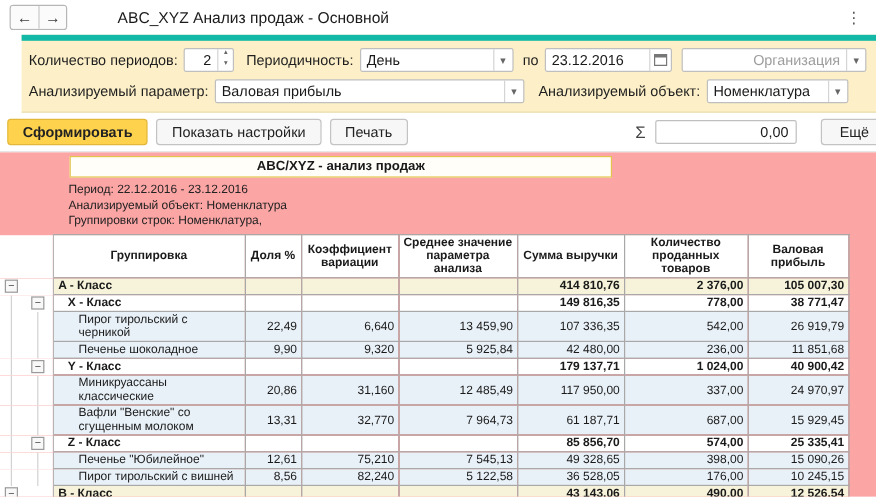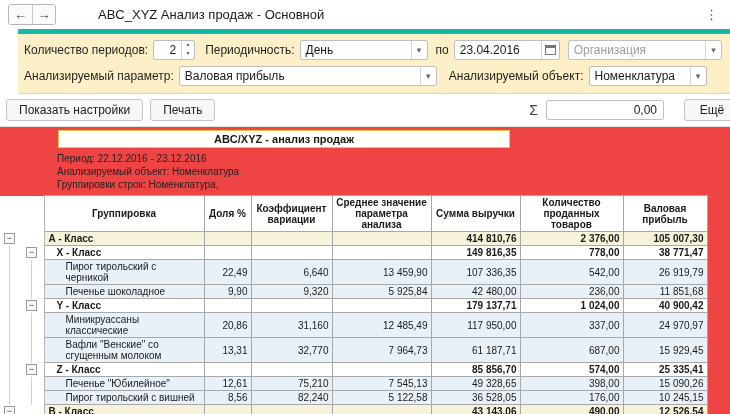--- a/index.html
+++ b/index.html
@@ -29,35 +29,35 @@
   .spin { width:42px; }
   .spin .val { flex:1; text-align:right; }
   .spin .spincol { width:13px; align-self:stretch; border-left:1px solid #d4d4d4; display:flex;
     flex-direction:column; }
   .spin .spincol span { flex:1; font-size:6px; line-height:6px; color:#666; text-align:center; cursor:pointer; }
   .datebox .cal { width:18px; align-self:stretch; border-left:1px solid #d4d4d4; display:flex;
     align-items:center; justify-content:center; cursor:pointer; }
   .calglyph { width:11px; height:10px; border:1px solid #777; border-top:3px solid #777; display:block; }
   .placeholder { color:#9d9d9d; }
   .grow { flex:1; margin-right:2px; }
-  .grow .val { flex:1; }
+  .grow .val { flex:1;text-align:right; }
 
   
   .actions { display:flex; align-items:center; padding:5px 6px; background:#fff;
     border-bottom:1px solid #e2e2e2; flex:0 0 auto; }
   .btn { height:22px; padding:0 12px; font-size:12px; border:1px solid #c3c3c3; border-radius:3px;
     background:#f7f7f7; color:#222; display:flex; align-items:center; margin-right:7px; cursor:pointer; white-space:nowrap; }
   .btn.primary { background:#ffd24d; border-color:#e3b83a; font-weight:bold; }
   .sigma { margin-left:auto; font-size:14px; color:#444; margin-right:8px; }
   .sumfield { width:118px; height:20px; border:1px solid #bfbfbf; border-radius:2px; background:#fff;
     font-size:12px; display:flex; align-items:center; justify-content:flex-end; padding:0 6px; }
   .more-btn { margin-left:20px; margin-right:-16px; min-width:56px; justify-content:center; }
 
   
-  .report { flex:1; background:#ef4444; position:relative; overflow:hidden; padding-top:3px; }
+  .report { flex:1; background:#fca5a5; position:relative; overflow:hidden; padding-top:3px; }
   .rep-title { margin-left:58px; width:452px; border:1px solid #e3c54e; background:#fffef9;
     font-size:11px; font-weight:bold; text-align:center; padding:2px 0; }
   .rep-info { margin:4px 0 2px 57px; font-size:10px; line-height:13px; color:#222; }
 
   table.grid { border-collapse:collapse; table-layout:fixed; margin-top:4px; font-size:10px; }
   .grid col.c-gut { width:44px; } .grid col.c-name { width:160px; } .grid col.c-share { width:47px; }
   .grid col.c-var { width:81px; } .grid col.c-avg { width:99px; } .grid col.c-sum { width:89px; }
   .grid col.c-qty { width:103px; } .grid col.c-prof { width:84px; }
   .grid th, .grid td { border:1px solid #a8a8a8; padding:1px 3px; line-height:11px; overflow:hidden; }
   .grid th { font-weight:bold; text-align:center; background:#fff; vertical-align:middle; }
@@ -102,21 +102,21 @@
             <span>▾</span>
           </span>
       </div>
       <span class="flabel" style="margin-left:10px;">Периодичность:</span>
       <div class="box" style="width:128px;">
         <span class="val" style="flex:1;">День</span>
         <span class="arrow">▾</span>
       </div>
       <span class="flabel" style="margin-left:8px;">по</span>
       <div class="box datebox" style="width:106px;">
-        <span class="val" style="flex:1;">23.04.2016</span>
+        <span class="val" style="flex:1;">23.12.2016</span>
         <span class="cal">
             <span class="calglyph"></span>
           </span>
       </div>
       <div class="box grow" style="margin-left:8px;">
         <span class="val placeholder">Организация</span>
         <span class="arrow">▾</span>
       </div>
     </div>
     <div class="frow">
@@ -127,20 +127,21 @@
       </div>
       <span class="flabel" style="margin-left:12px;">Анализируемый объект:</span>
       <div class="box" style="width:118px;">
         <span class="val" style="flex:1;">Номенклатура</span>
         <span class="arrow">▾</span>
       </div>
     </div>
   </div>
 
   <div class="actions">
+    <div class="btn primary">Сформировать</div>
     <div class="btn">Показать настройки</div>
     <div class="btn">Печать</div>
     <span class="sigma">Σ</span>
     <div class="sumfield">0,00</div>
     <div class="btn more-btn">Ещё</div>
   </div>
 
   <div class="report">
     <div class="rep-title">ABC/XYZ - анализ продаж</div>
     <div class="rep-info">

